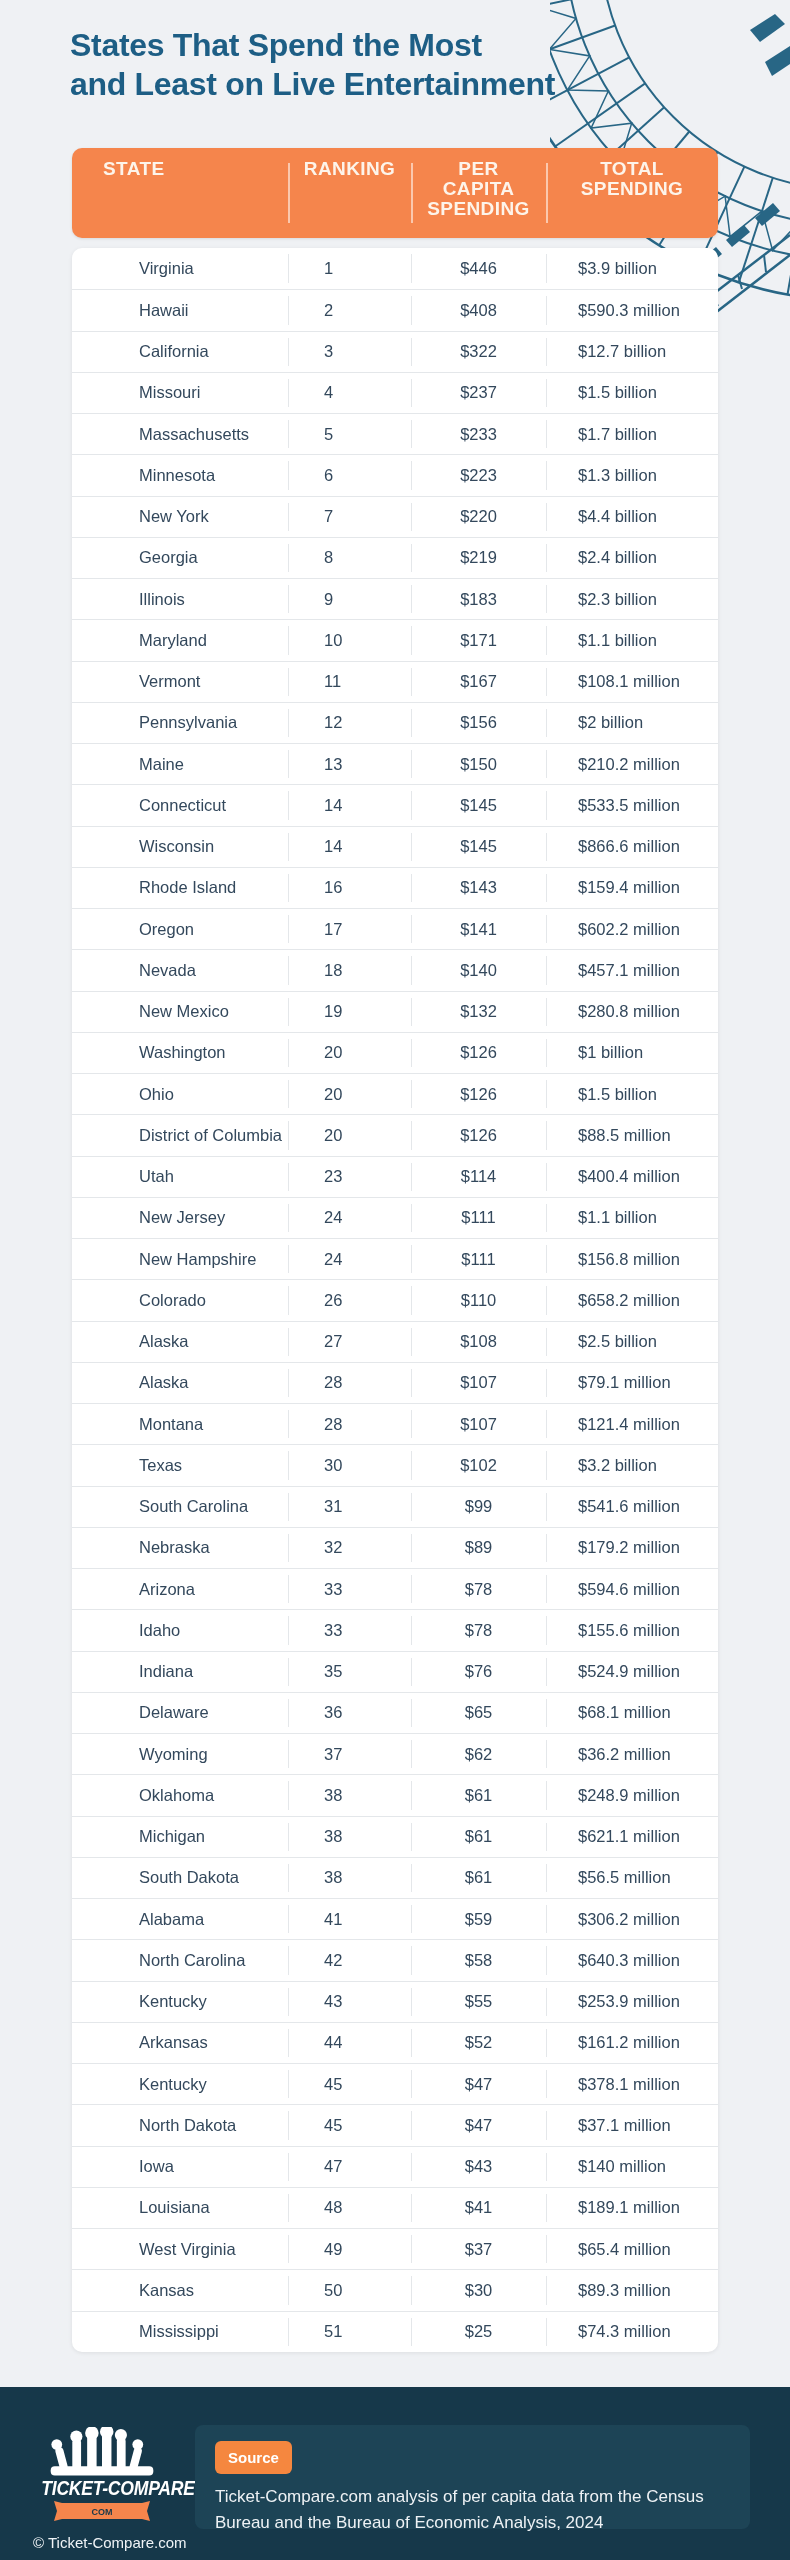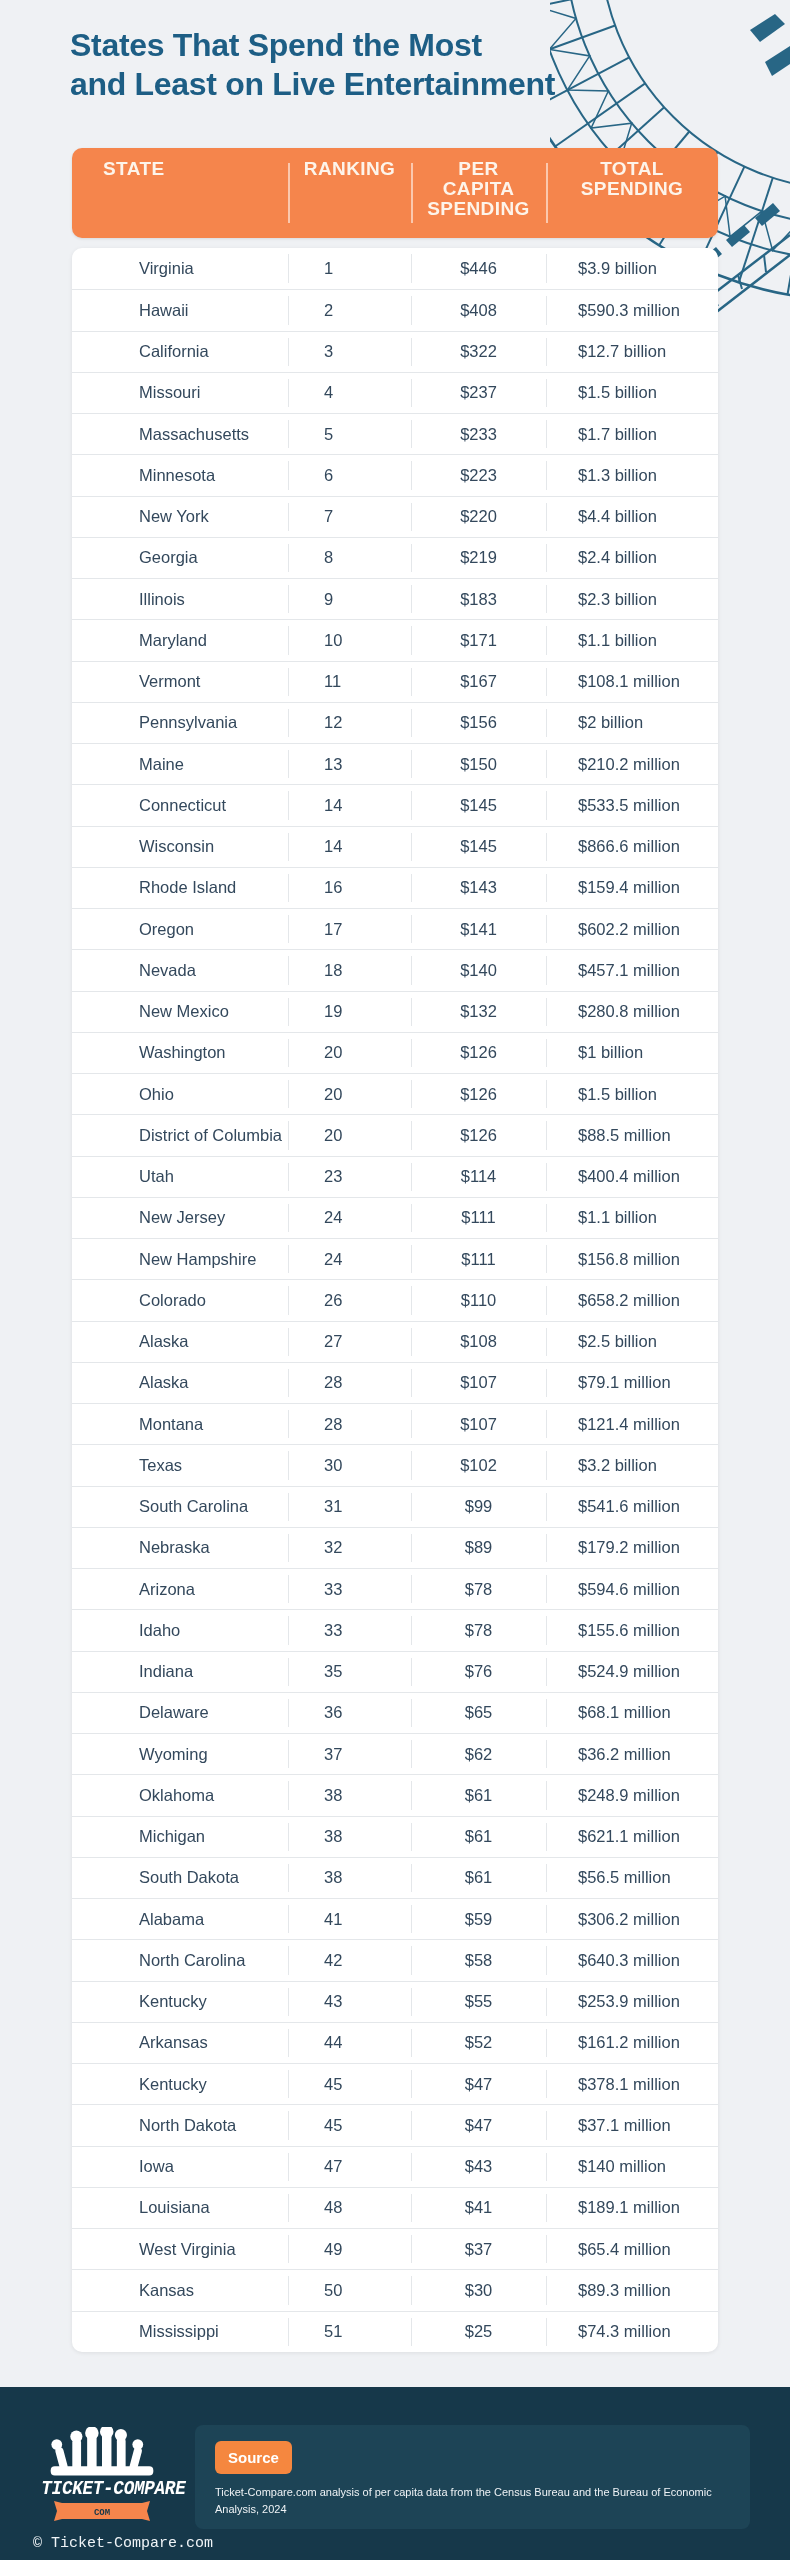--- a/index.html
+++ b/index.html
@@ -43,31 +43,31 @@
     font-size:16.5px;white-space:nowrap;}
   .cell+.cell::before{content:"";position:absolute;left:0;top:6px;bottom:6px;width:1px;
     background:var(--divider);}
   .c-state{padding-left:31px;margin-left:36px;}
   .c-rank{padding-left:36px;}
   .c-pc{justify-content:center;}
   .c-total{padding-left:32px;}
 
   
   .footer{position:absolute;left:0;top:2387px;width:790px;height:173px;background:var(--footer-bg);z-index:3;}
-  .logo{position:absolute;left:33px;top:40px;width:138px;text-align:center;color:#fff;font-family:Liberation Mono, monospace;}
+  .logo{position:absolute;left:33px;top:40px;width:138px;text-align:center;color:#fff;}
   .fists{display:block;margin:0 auto;width:120px;height:54px;}
   .wordmark{font-size:20px;font-weight:800;font-style:italic;white-space:nowrap;
     transform:scaleX(.88);transform-origin:center;margin-top:-4px;letter-spacing:-.3px;color:#fff;}
   .ribbon{margin:1px auto 0;width:96px;height:20px;}
   .copyright{margin-top:9px;font-size:15px;color:#f0f4f7;white-space:nowrap;}
   .source-panel{position:absolute;left:195px;top:38px;width:555px;height:104px;
     background:var(--panel-bg);border-radius:8px;padding:16px 20px 0 20px;}
   .source-btn{display:inline-block;background:var(--button-orange);color:#fff;font-weight:700;
     font-size:15px;padding:8px 13px;border-radius:6px;cursor:pointer;}
-  .source-text{margin-top:10px;max-width:535px;font-size:11px;line-height:1.55;color:#eef2f5;}
+  .source-text{margin-top:10px;max-width:535px;font-size:17px;line-height:1.55;color:#eef2f5;}
 </style>
 </head>
 <body>
 
 <div class="page">
 
   <svg class="coaster" viewBox="0 0 240 340" fill="none" stroke="var(--coaster-line)" stroke-width="2" opacity="0.95">
     <circle cx="300" cy="-60" r="250"></circle>
     <circle cx="300" cy="-60" r="285"></circle>
     <circle cx="300" cy="-60" r="320"></circle>

